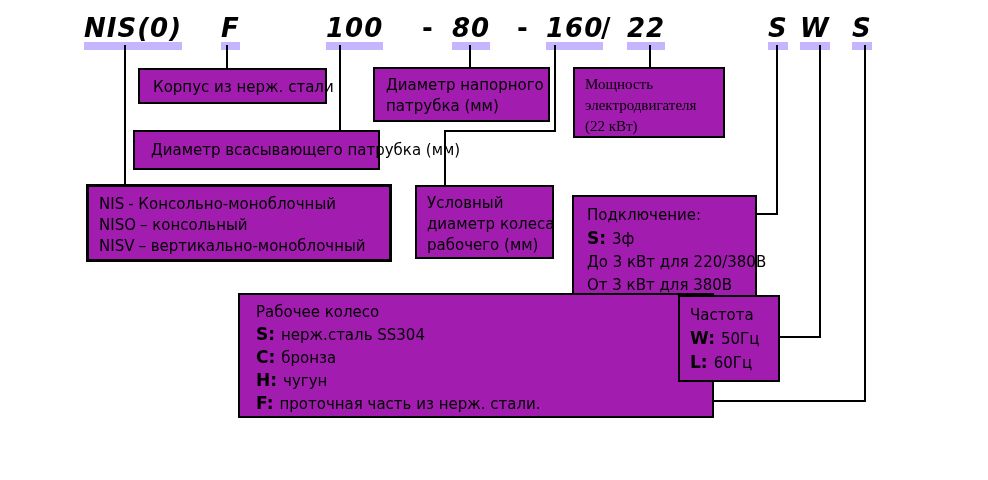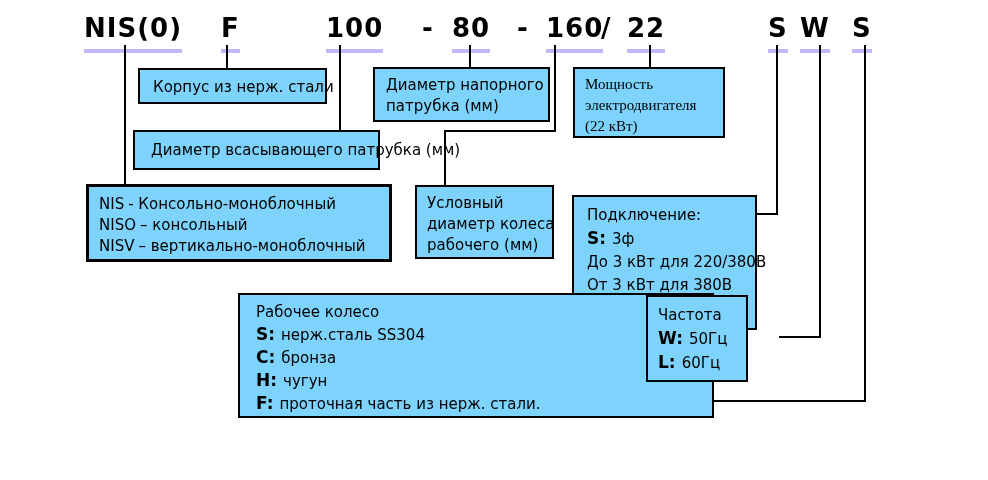--- a/index.html
+++ b/index.html
@@ -7,45 +7,45 @@
   #stage {
     position:relative; width:988px; height:480px; background:#ffffff;
     font-family:"DejaVu Sans","Liberation Sans",sans-serif; color:#000;
     overflow:hidden;
   }
   
   .tok {
     position:absolute; top:14px; font-size:26px; font-weight:bold;
     letter-spacing:1px; white-space:nowrap; line-height:28px;
   }
-  .tok.u { border-bottom:4px solid #c4b5fd; padding-bottom:7px; }
+  .tok.u { border-bottom:8px solid #c4b5fd; padding-bottom:0px;font-style:italic; }
   .t0 { left:84px; }  .t1 { left:221px; } .t2 { left:326px; }
   .t3 { left:422px; } .t4 { left:452px; } .t5 { left:517px; }
   .t6 { left:546px; } .t7 { left:601px; } .t8 { left:627px; }
   .t9 { left:768px; } .t10 { left:800px; } .t11 { left:852px; }
   
   .v, .h { position:absolute; background:#000; }
   .v { width:2px; } .h { height:2px; }
   
-  .box { position:absolute; border:2px solid #000; background:#7dd3fc; font-size:15px; }
+  .box { position:absolute; border:2px solid #000; background:#a21caf; font-size:15px; }
   .box .line { white-space:nowrap; }
   .k { font-weight:bold; font-size:17px; margin-right:6px; }
   .k:empty { display:none; margin:0; }
   .kS { font-weight:normal; font-size:15px; margin-right:4px; }
   #box-housing  { left:138px; top:68px;  width:189px; height:36px; padding:8px 0 0 13px; }
   #box-discharge{ left:373px; top:67px;  width:177px; height:55px; padding:6px 8px 0 11px; line-height:21px; }
   #box-power    { left:573px; top:67px;  width:152px; height:71px; padding:5px 0 0 10px; line-height:21px;font-family:Liberation Serif, serif; }
   #box-suction  { left:133px; top:130px; width:247px; height:40px; padding:9px 8px 0 16px; }
   #box-series   { left:86px;  top:184px; width:306px; height:78px; padding:7px 0 0 10px; line-height:21px; border-width:3px; }
   #box-impdia   { left:415px; top:185px; width:139px; height:74px; padding:6px 0 0 10px; line-height:21px; }
   #box-conn     { left:572px; top:150px; width:185px; height:135px; padding:7px 0 0 13px;margin-top:45px; }
   #box-conn .line { line-height:23px; }
   #box-material { left:238px; top:293px; width:476px; height:125px; padding:6px 0 0 16px; }
   #box-material .line { line-height:22px; }
-  #box-freq     { left:646px; top:295px; width:102px; height:87px; padding:7px 0 0 10px; }
+  #box-freq     { left:678px; top:295px; width:102px; height:87px; padding:7px 0 0 10px; }
   #box-freq .line { line-height:23px; }
 </style>
 </head>
 <body>
 
 <div id="stage">
 
   <div>
     <span class="tok u t0">NIS(0)</span>
     <span class="tok u t1">F</span>

